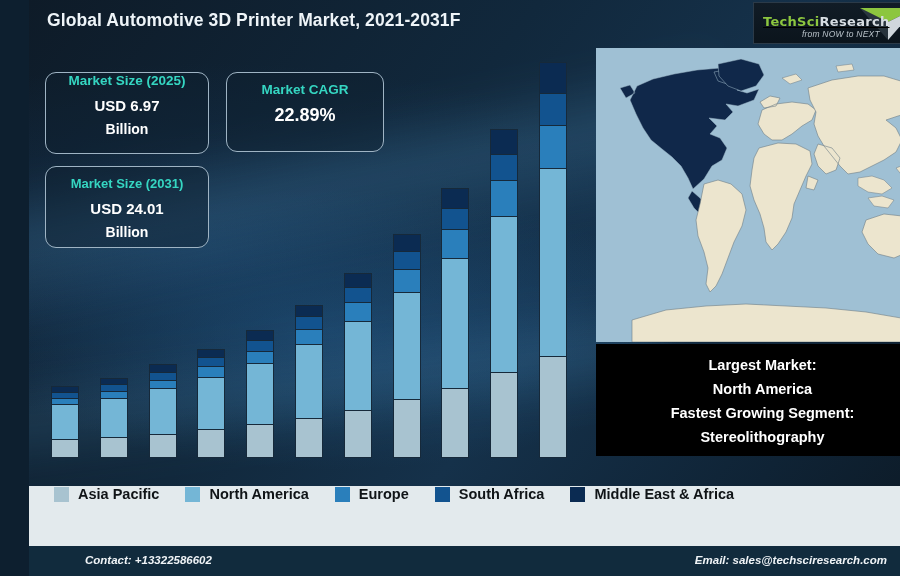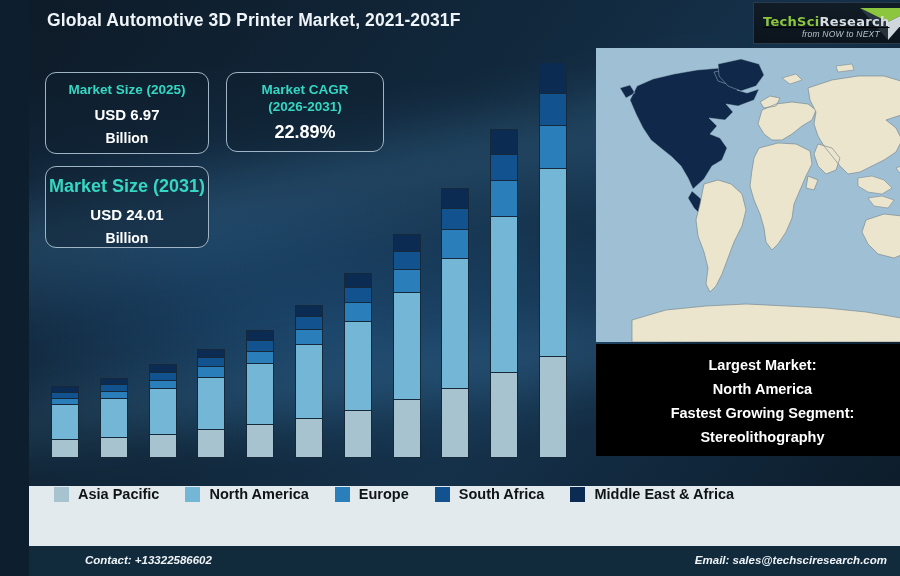--- a/index.html
+++ b/index.html
@@ -59,31 +59,31 @@
 
   
   .kpi {
     position:absolute; border:1px solid #9fb4c4; border-radius:11px;
     background:rgba(14,31,46,0.42); text-align:center; z-index:5;
   }
   .kpi .k-head { color:#35d6c2; font-weight:bold; }
   .kpi .k-val  { color:#ffffff; font-weight:bold; }
   .kpi .k-sub  { color:#ffffff; font-weight:bold; }
 
-  #kpi-size-2025 { left:16px; top:72px; width:164px; height:82px; padding-top:9px; }
+  #kpi-size-2025 { left:16px; top:72px; width:164px; height:82px; }
   #kpi-size-2025 .k-head { font-size:13.5px; }
   #kpi-size-2025 .k-val  { font-size:15px; margin-top:9px; }
   #kpi-size-2025 .k-sub  { font-size:14px; margin-top:7px; }
 
   #kpi-cagr { left:197px; top:72px; width:158px; height:80px; padding-top:8px; }
   #kpi-cagr .k-head { font-size:13.5px; line-height:17px; }
   #kpi-cagr .k-val  { font-size:18px; margin-top:7px; }
 
   #kpi-size-2031 { left:16px; top:166px; width:164px; height:82px; padding-top:9px; }
-  #kpi-size-2031 .k-head { font-size:18px; }
+  #kpi-size-2031 .k-head { font-size:13px; }
   #kpi-size-2031 .k-val  { font-size:15px; margin-top:9px; }
   #kpi-size-2031 .k-sub  { font-size:14px; margin-top:7px; }
 
   
   .chart { position:absolute; left:0; top:46px; width:566px; height:412px; z-index:4; }
   .bar { position:absolute; bottom:0; }
   .seg { width:100%; border:1px solid #16293a; border-bottom:none; display:block; }
   .seg:last-child { border-bottom:1px solid #16293a; }
 
   .axis-band {
@@ -156,21 +156,20 @@
   </div>
 
   <div class="kpi" id="kpi-size-2025">
     <div class="k-head">Market Size (2025)</div>
     <div class="k-val">USD 6.97</div>
     <div class="k-sub">Billion</div>
   </div>
 
   <div class="kpi" id="kpi-cagr">
     <div class="k-head">Market CAGR</div>
-    <div class="k-head">(2026-2031)</div>
     <div class="k-val">22.89%</div>
   </div>
 
   <div class="kpi" id="kpi-size-2031">
     <div class="k-head">Market Size (2031)</div>
     <div class="k-val">USD 24.01</div>
     <div class="k-sub">Billion</div>
   </div>
 
   <div class="chart" id="chart-plot">

